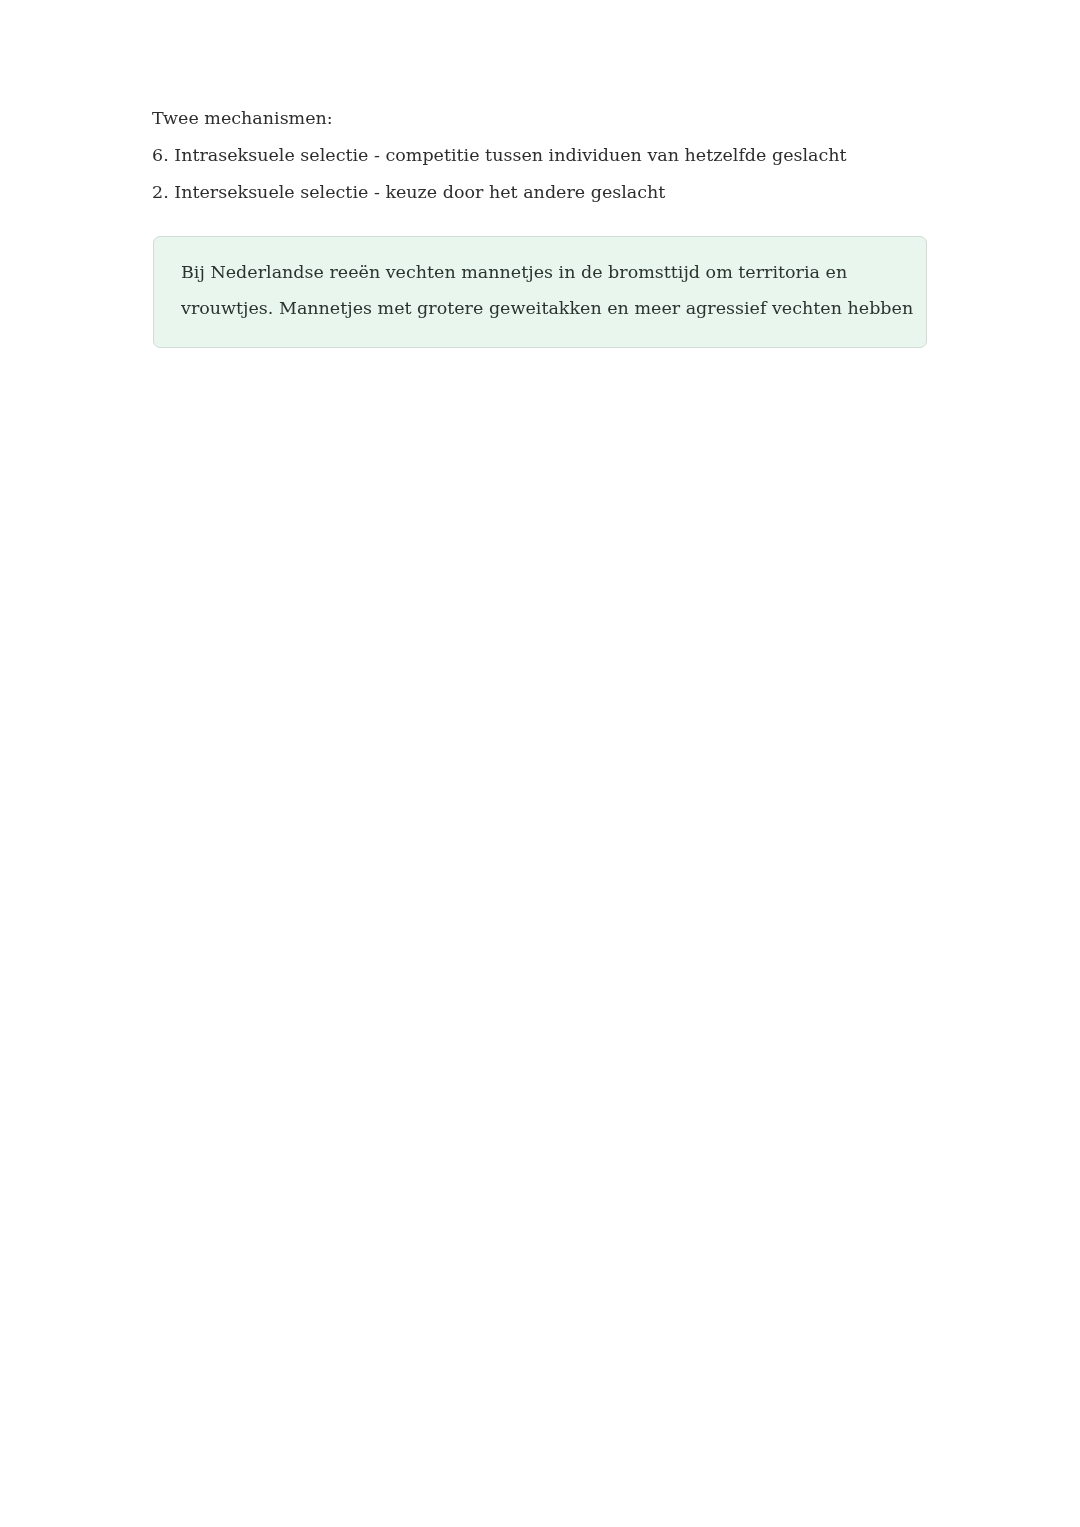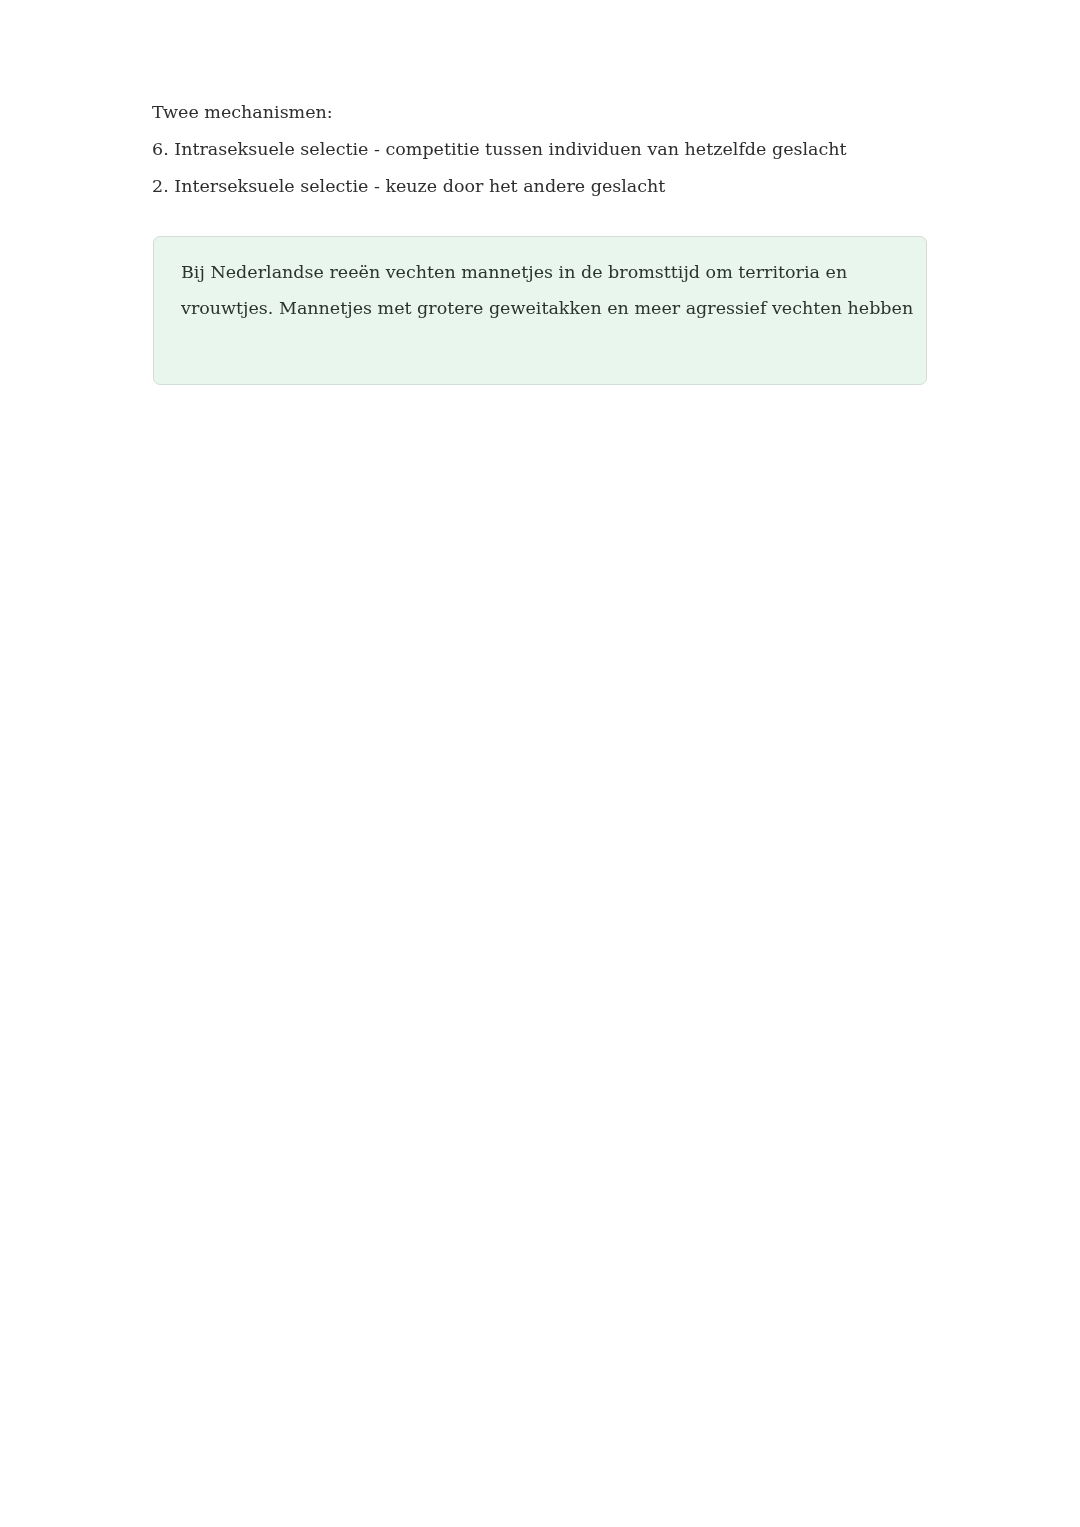--- a/index.html
+++ b/index.html
@@ -15,35 +15,35 @@
   .page {
     position: relative;
     width: 1080px;
     height: 1527px;
     background: #ffffff;
     overflow: hidden;
   }
   .intro {
     position: absolute;
     left: 152px;
-    top: 94px;
+    top: 100px;
     font-size: 17.5px;
     line-height: 37px;
     color: #2d2d2d;
     white-space: nowrap;
   }
   .intro .line {
     height: 37px;
   }
   .callout {
     position: absolute;
     left: 153px;
     top: 236px;
     width: 774px;
-    height: 149px;
+    height: 112px;
     box-sizing: border-box;
     background: #e9f6ee;
     border: 1px solid #d3dcd5;
     border-radius: 7px;
     padding: 17px 27px 20px 27px;
   }
   .callout .line {
     font-size: 17.5px;
     line-height: 36px;
     color: #2b332e;

